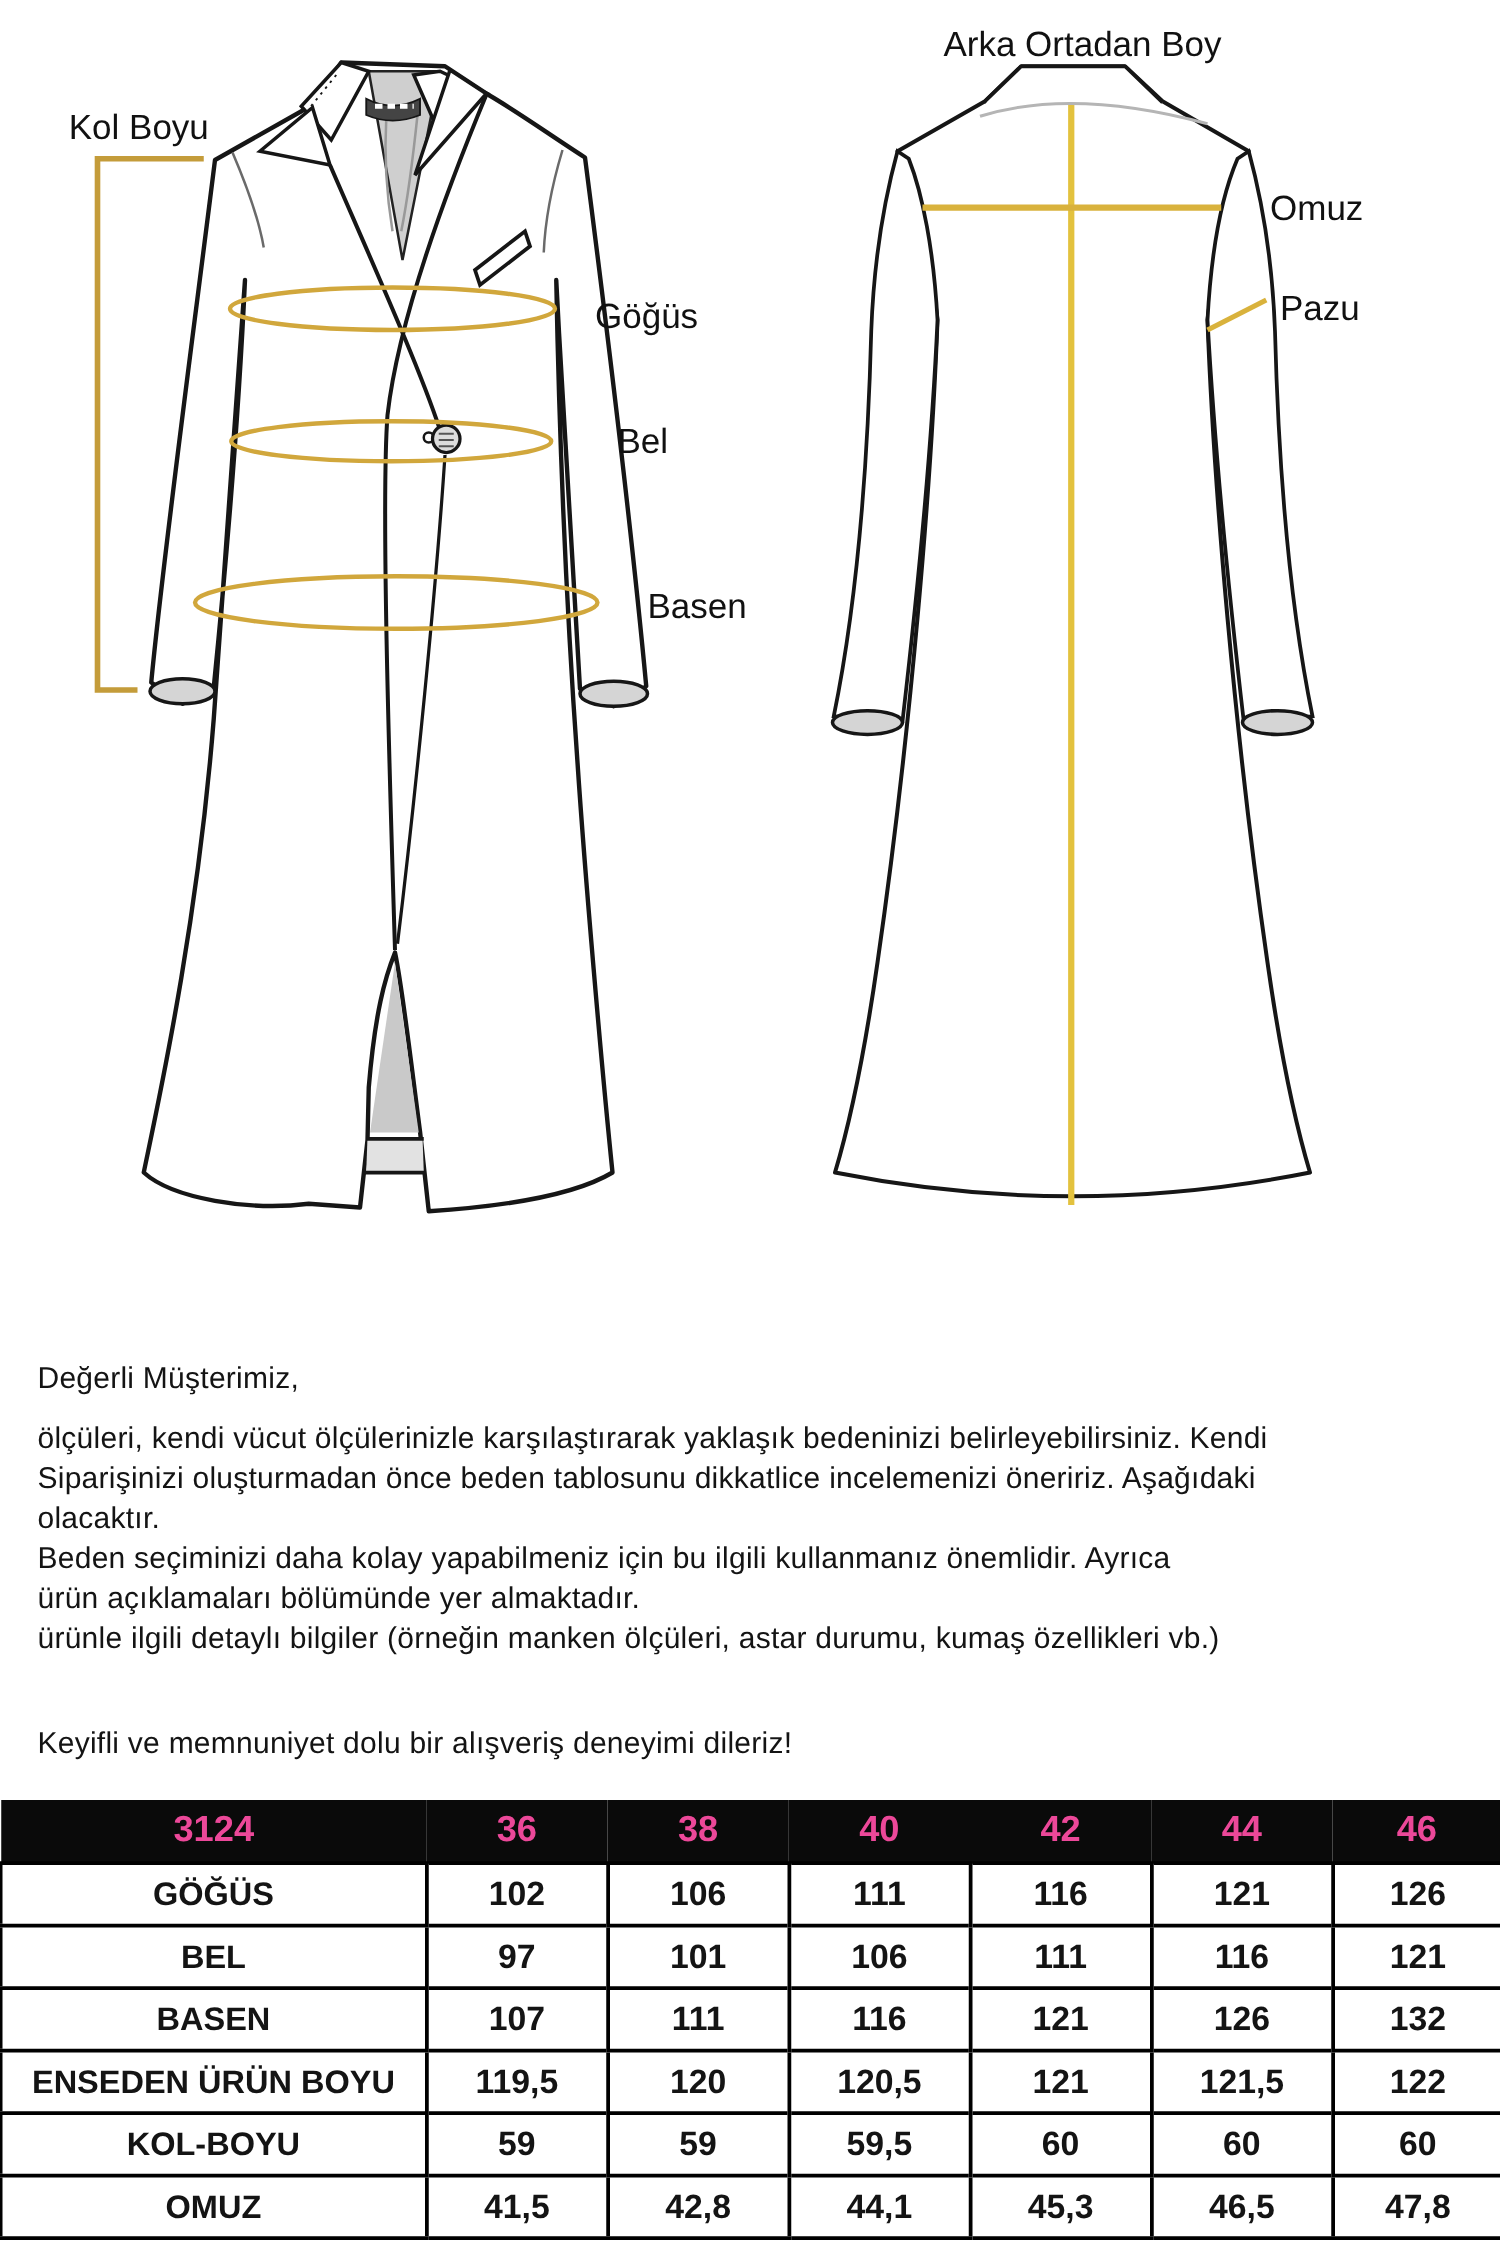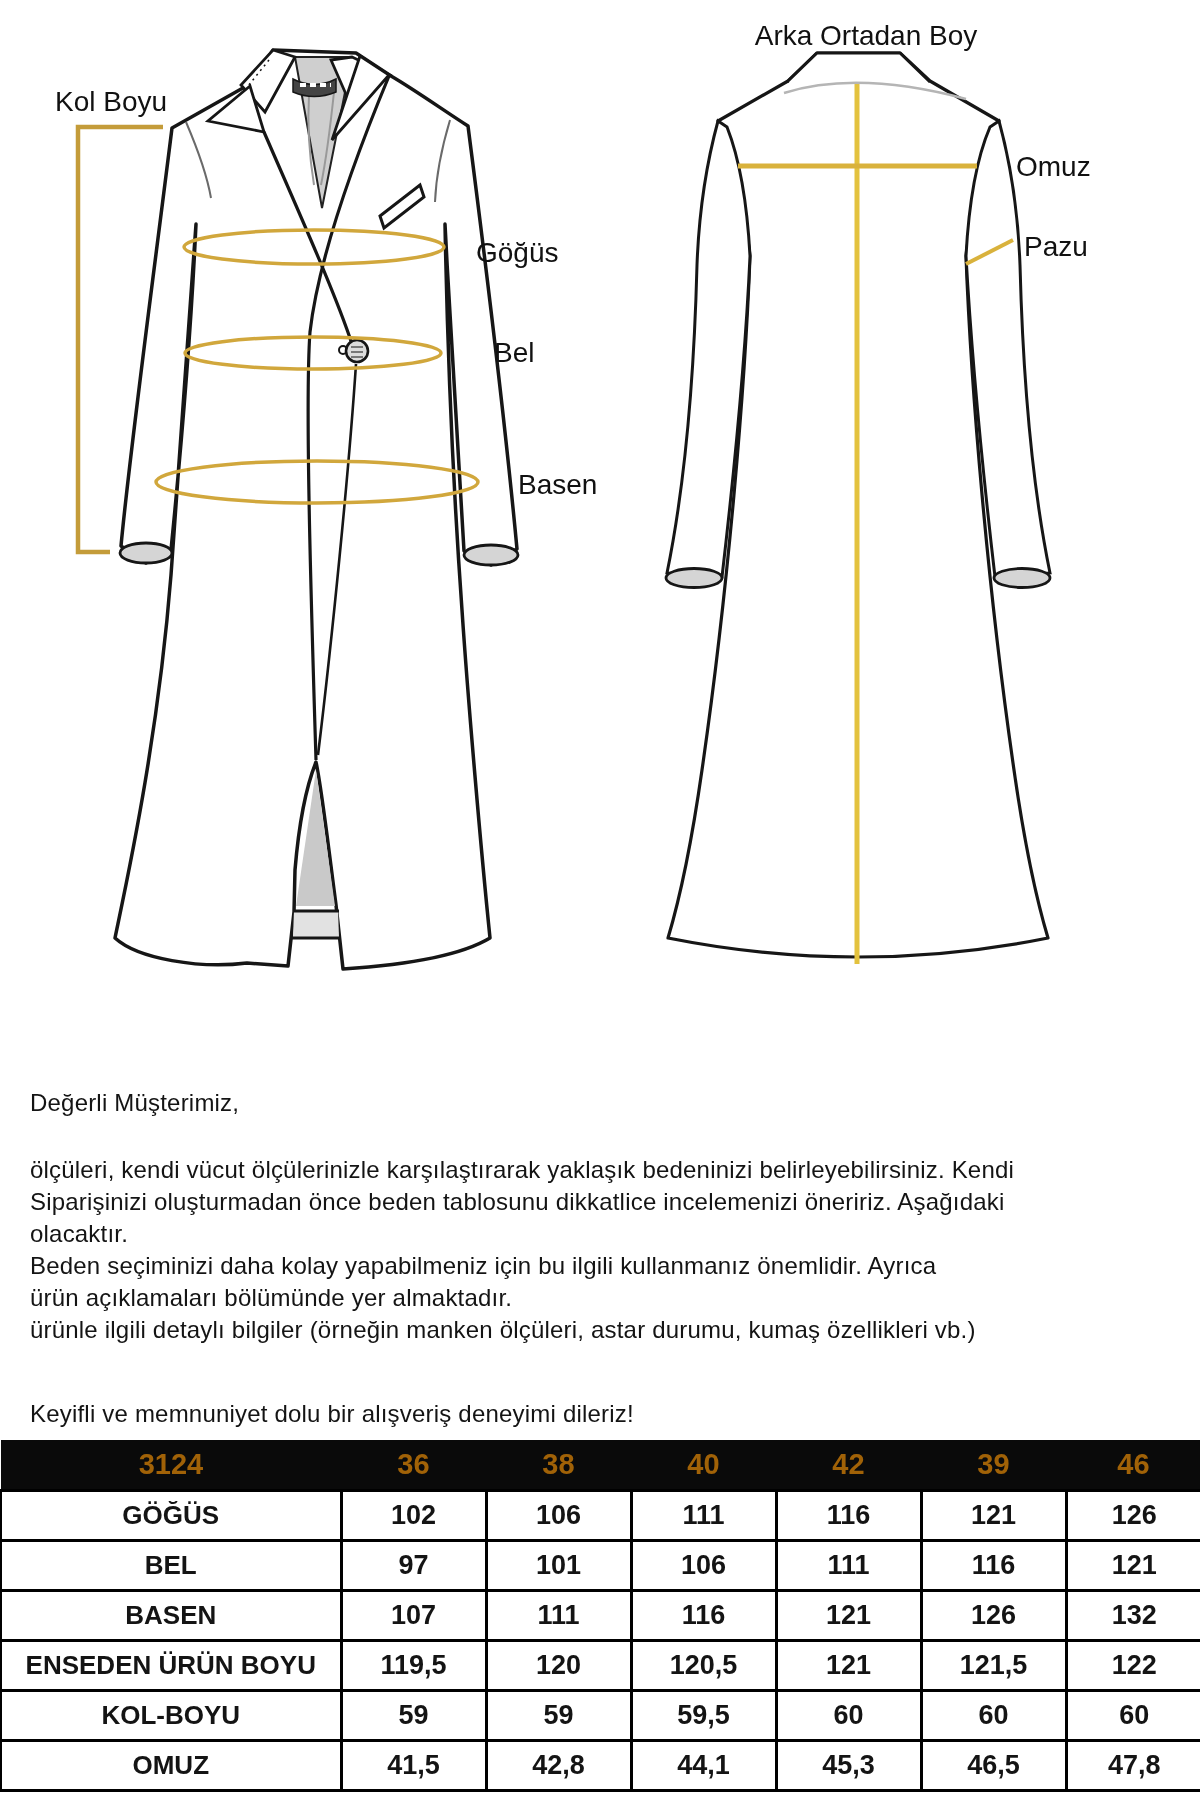--- a/index.html
+++ b/index.html
@@ -5,26 +5,26 @@
   html,body{margin:0;padding:0;background:#ffffff;}
   body{width:1200px;height:1800px;position:relative;overflow:hidden;
        font-family:"Liberation Sans",sans-serif;color:#141414;}
 
   .diagram-wrap{position:absolute;left:0;top:0;width:1200px;height:1080px;}
   svg text{font-family:"Liberation Sans",sans-serif;font-weight:500;fill:#111;}
 
   .text-block{position:absolute;left:30px;top:1087px;width:1140px;
               font-size:24px;line-height:32px;letter-spacing:.2px;white-space:nowrap;}
   .text-block .line{height:32px;}
-  .greeting{margin-bottom:35px;}
+  .greeting{margin-bottom:16px;}
   .closing{margin-top:52px;}
 
   .table-wrap{position:absolute;left:0;top:1440px;width:1200px;height:360px;overflow:hidden;}
   table.size-table{border-collapse:collapse;table-layout:fixed;width:1200px;}
-  table.size-table th{background:#0a0a0a;color:#a16207;font-size:29px;font-weight:700;
+  table.size-table th{background:#0a0a0a;color:#ec4899;font-size:29px;font-weight:700;
                       height:47px;border:none;text-align:center;vertical-align:middle;}
   table.size-table td{height:45px;text-align:center;vertical-align:middle;
                       font-weight:700;font-size:27px;border-top:3px solid #000;}
   table.size-table td:not(:first-child){border-left:3px solid #000;}
   table.size-table td:first-child{border-left:2px solid #000;font-size:26px;}
   table.size-table tr:last-child td{border-bottom:3px solid #000;}
 </style>
 </head>
 <body>
 
@@ -155,21 +155,21 @@
         <col style="width:145px">
       <col style="width:135px">
     </colgroup>
     <thead>
       <tr>
           <th>3124</th>
           <th>36</th>
           <th>38</th>
           <th>40</th>
           <th>42</th>
-          <th>39</th>
+          <th>44</th>
           <th>46</th>
         </tr>
     </thead>
     <tbody>
         <tr>
           <td>GÖĞÜS</td>
           <td>102</td>
           <td>106</td>
           <td>111</td>
           <td>116</td>

